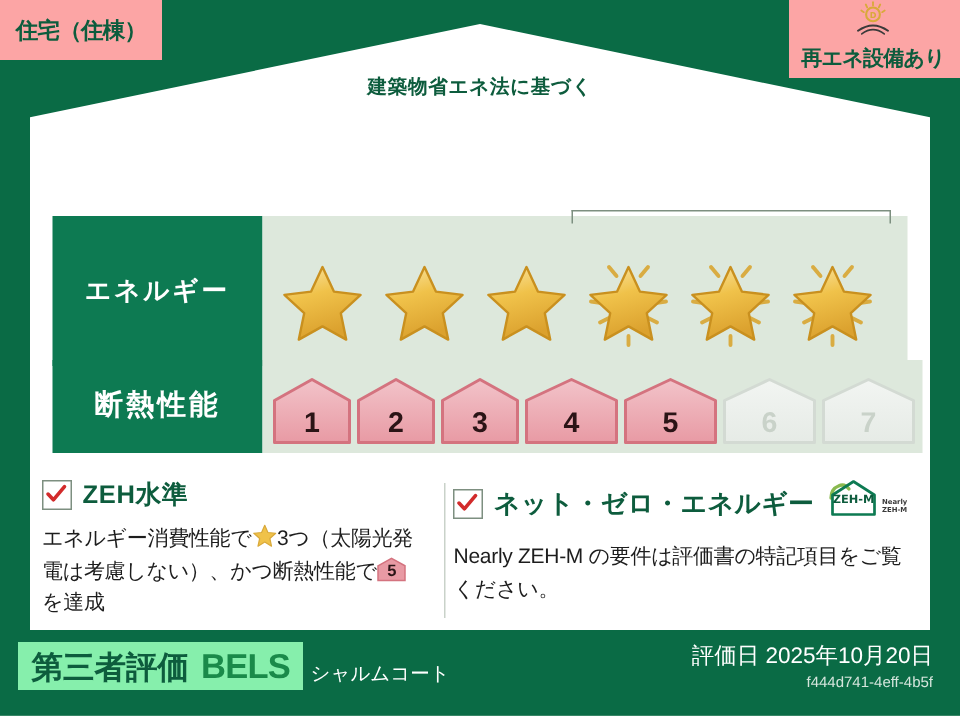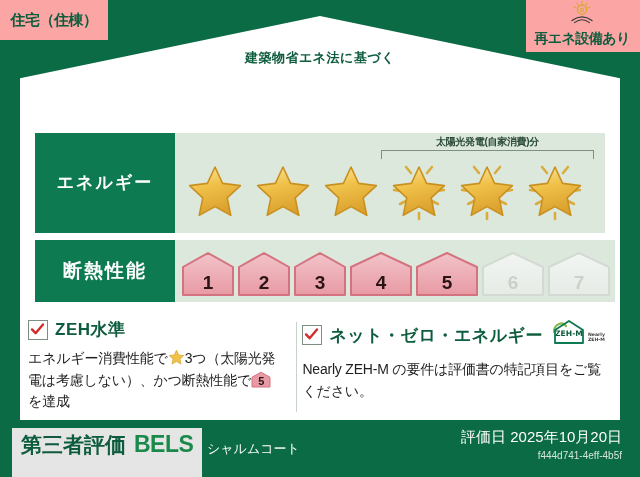--- a/index.html
+++ b/index.html
@@ -71,21 +71,21 @@
     letter-spacing: 1px; margin-top: 4px; line-height: 1.2;
   }
 
   
   .metric-row {
     position: absolute;
     left: 35px; width: 570px;
     display: flex;
     z-index: 4;
   }
-  #row-energy { top: 133px; height: 100px; }
+  #row-energy { top: 144px; height: 100px; }
   #row-insulation { top: 240px; height: 62px; }
 
   .row-label {
     background: #0d7a52;
     color: #ffffff;
     font-weight: bold;
     display: flex; flex-direction: column;
     align-items: center; justify-content: center;
     flex: 0 0 140px;
     letter-spacing: 2px;
@@ -196,22 +196,22 @@
 
   
   #footer {
     position: absolute;
     left: 0; bottom: 0; width: 640px; height: 57px;
     z-index: 6;
   }
   #bels-box {
     position: absolute;
     left: 12px; top: 8px;
-    background: #e5e5e5;
-    padding: 3px 9px 18px 9px;
+    background: #86efac;
+    padding: 3px 9px 1px 9px;
     display: flex; align-items: baseline; gap: 8px;
   }
   #bels-label {
     font-size: 21px; font-weight: bold; color: #0d5c3d;
     letter-spacing: 0px;
   }
   #bels-mark {
     font-size: 23px; font-weight: bold; color: #1a8a4a;
     letter-spacing: -0.5px;
   }
@@ -261,21 +261,20 @@
       </svg>
     </span>
     <span class="btxt">再エネ設備あり</span>
   </div>
 
   <div id="title-block">
     <div id="title-sub">建築物省エネ法に基づく</div>
   </div>
 
   <div id="solar-bracket-wrap">
-    <div id="solar-bracket-label">太陽光発電(自家消費)分</div>
     <div id="solar-bracket-line"></div>
   </div>
 
   <div class="metric-row" id="row-energy">
     <div class="row-label">
       <span>エネルギー</span>
     </div>
     <div class="row-value">
       <div id="stars-wrap">
           <div class="star-cell">

